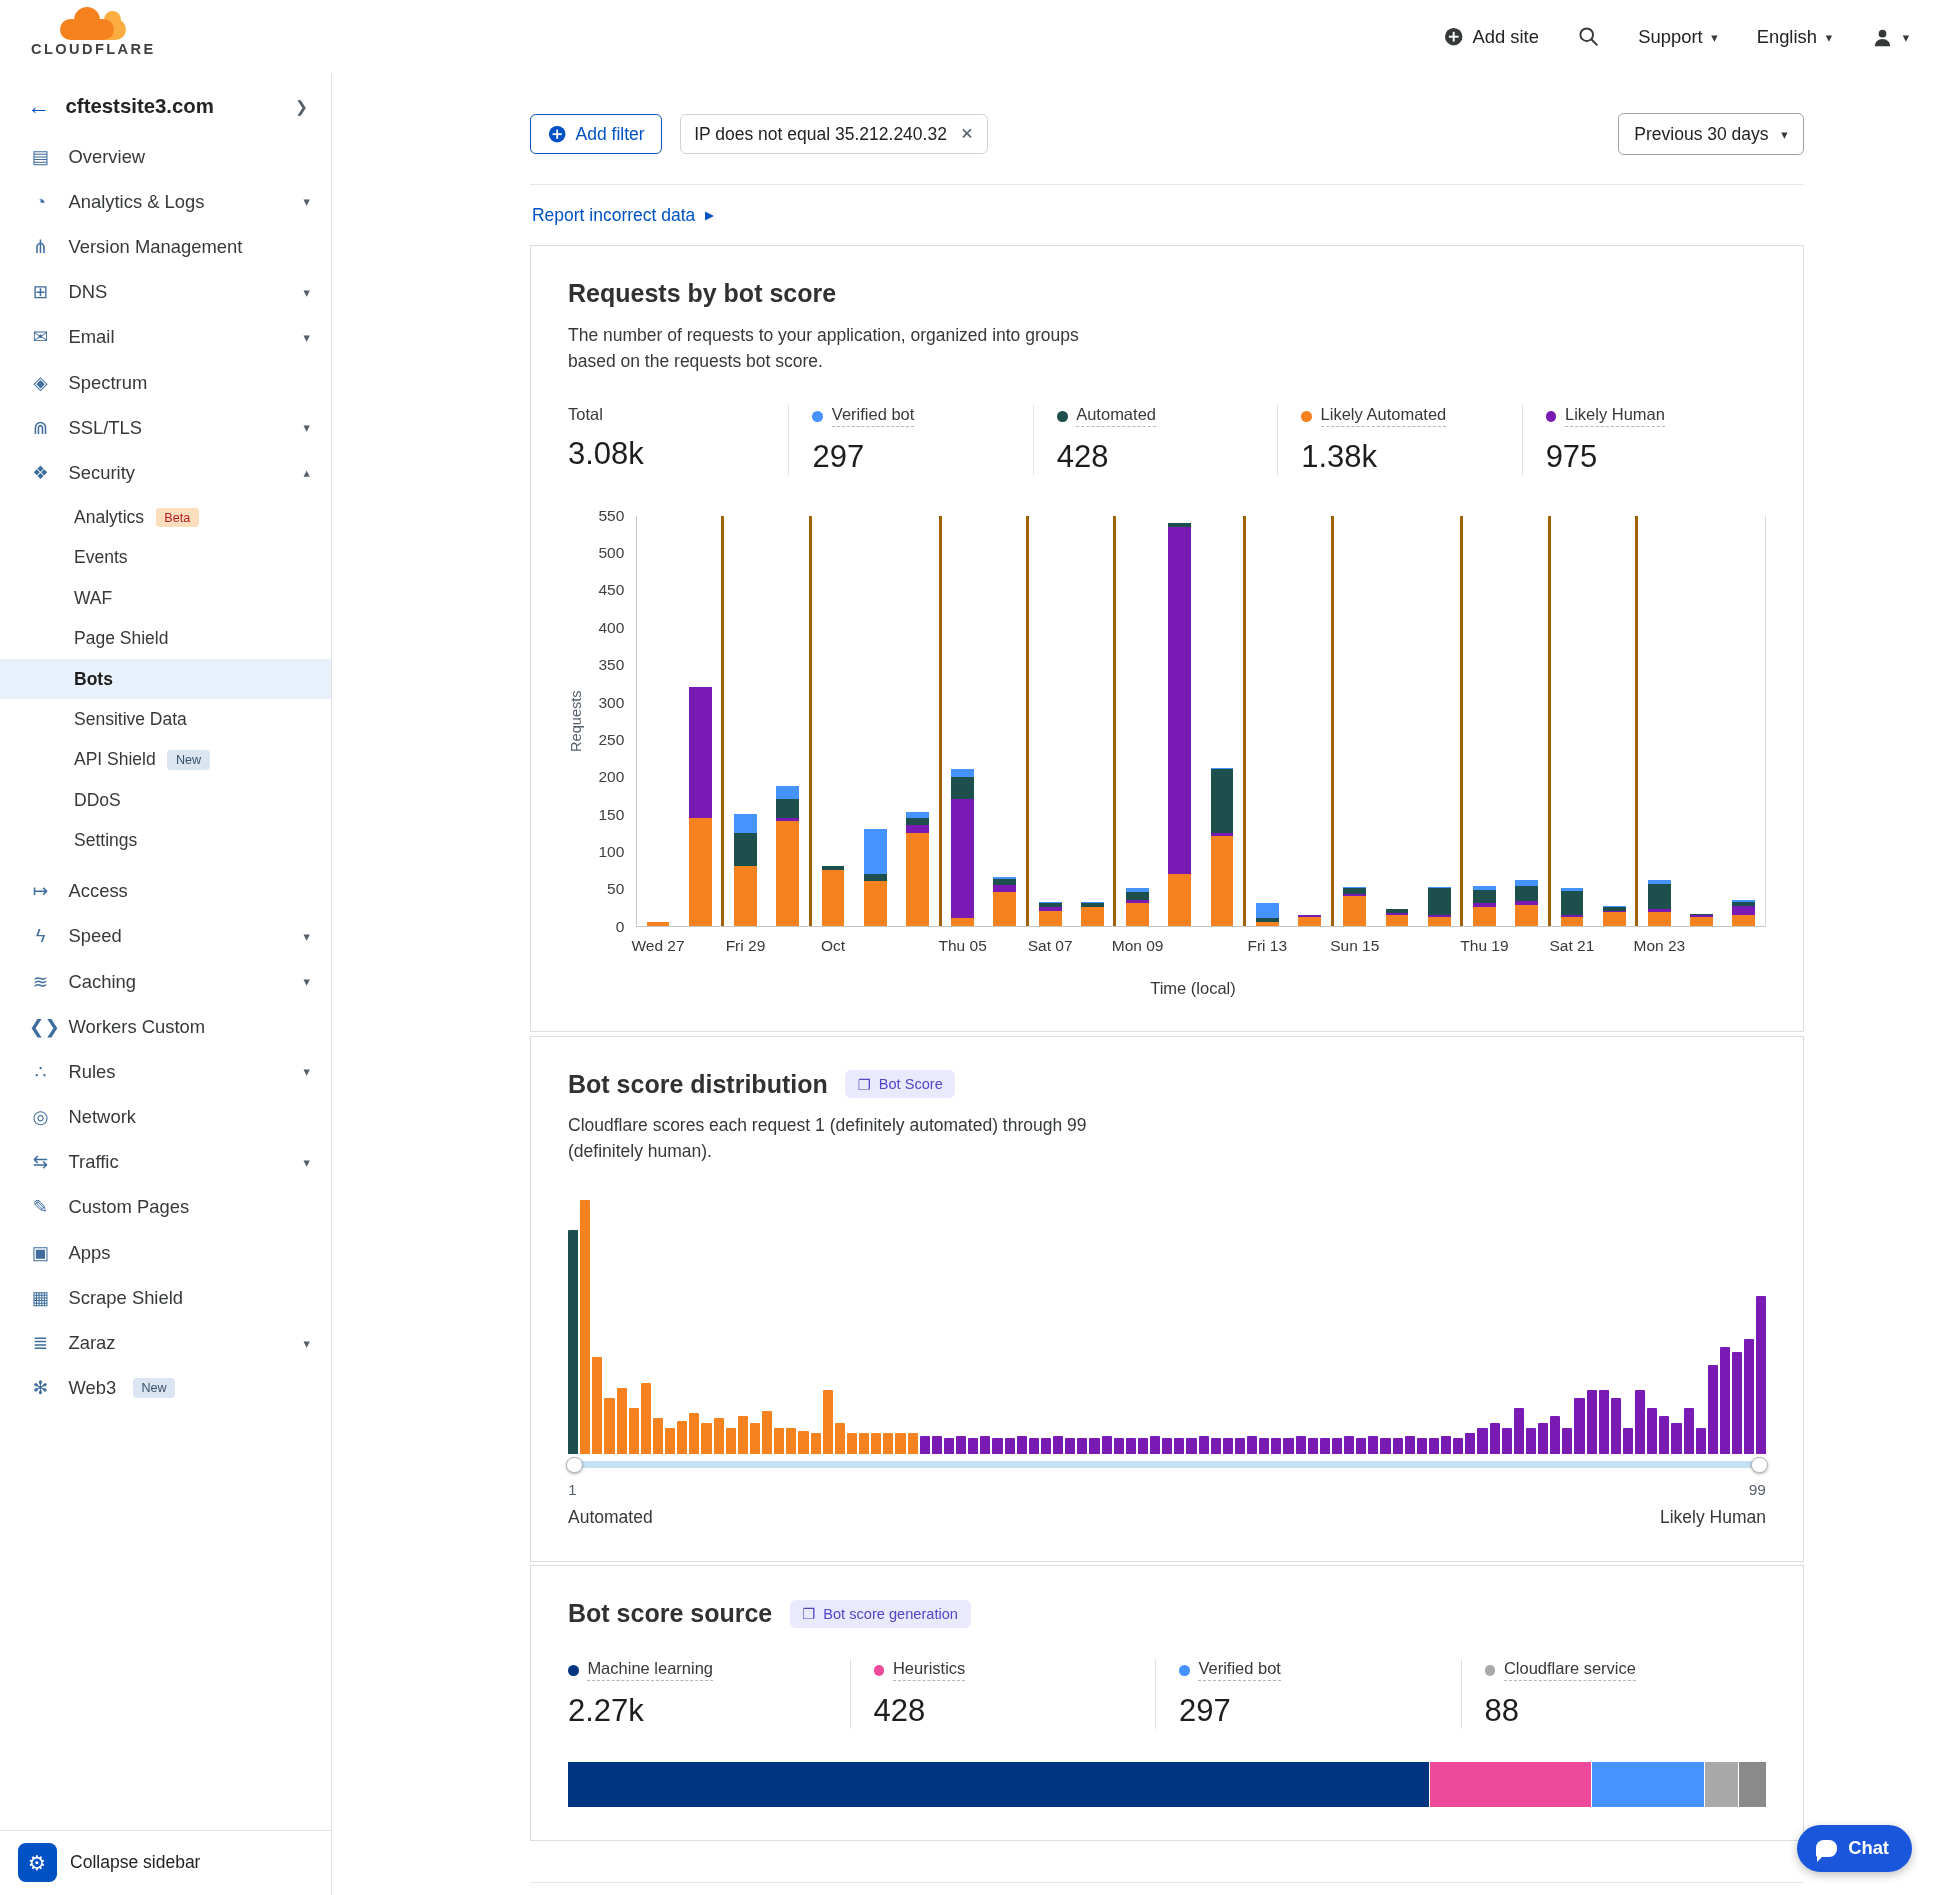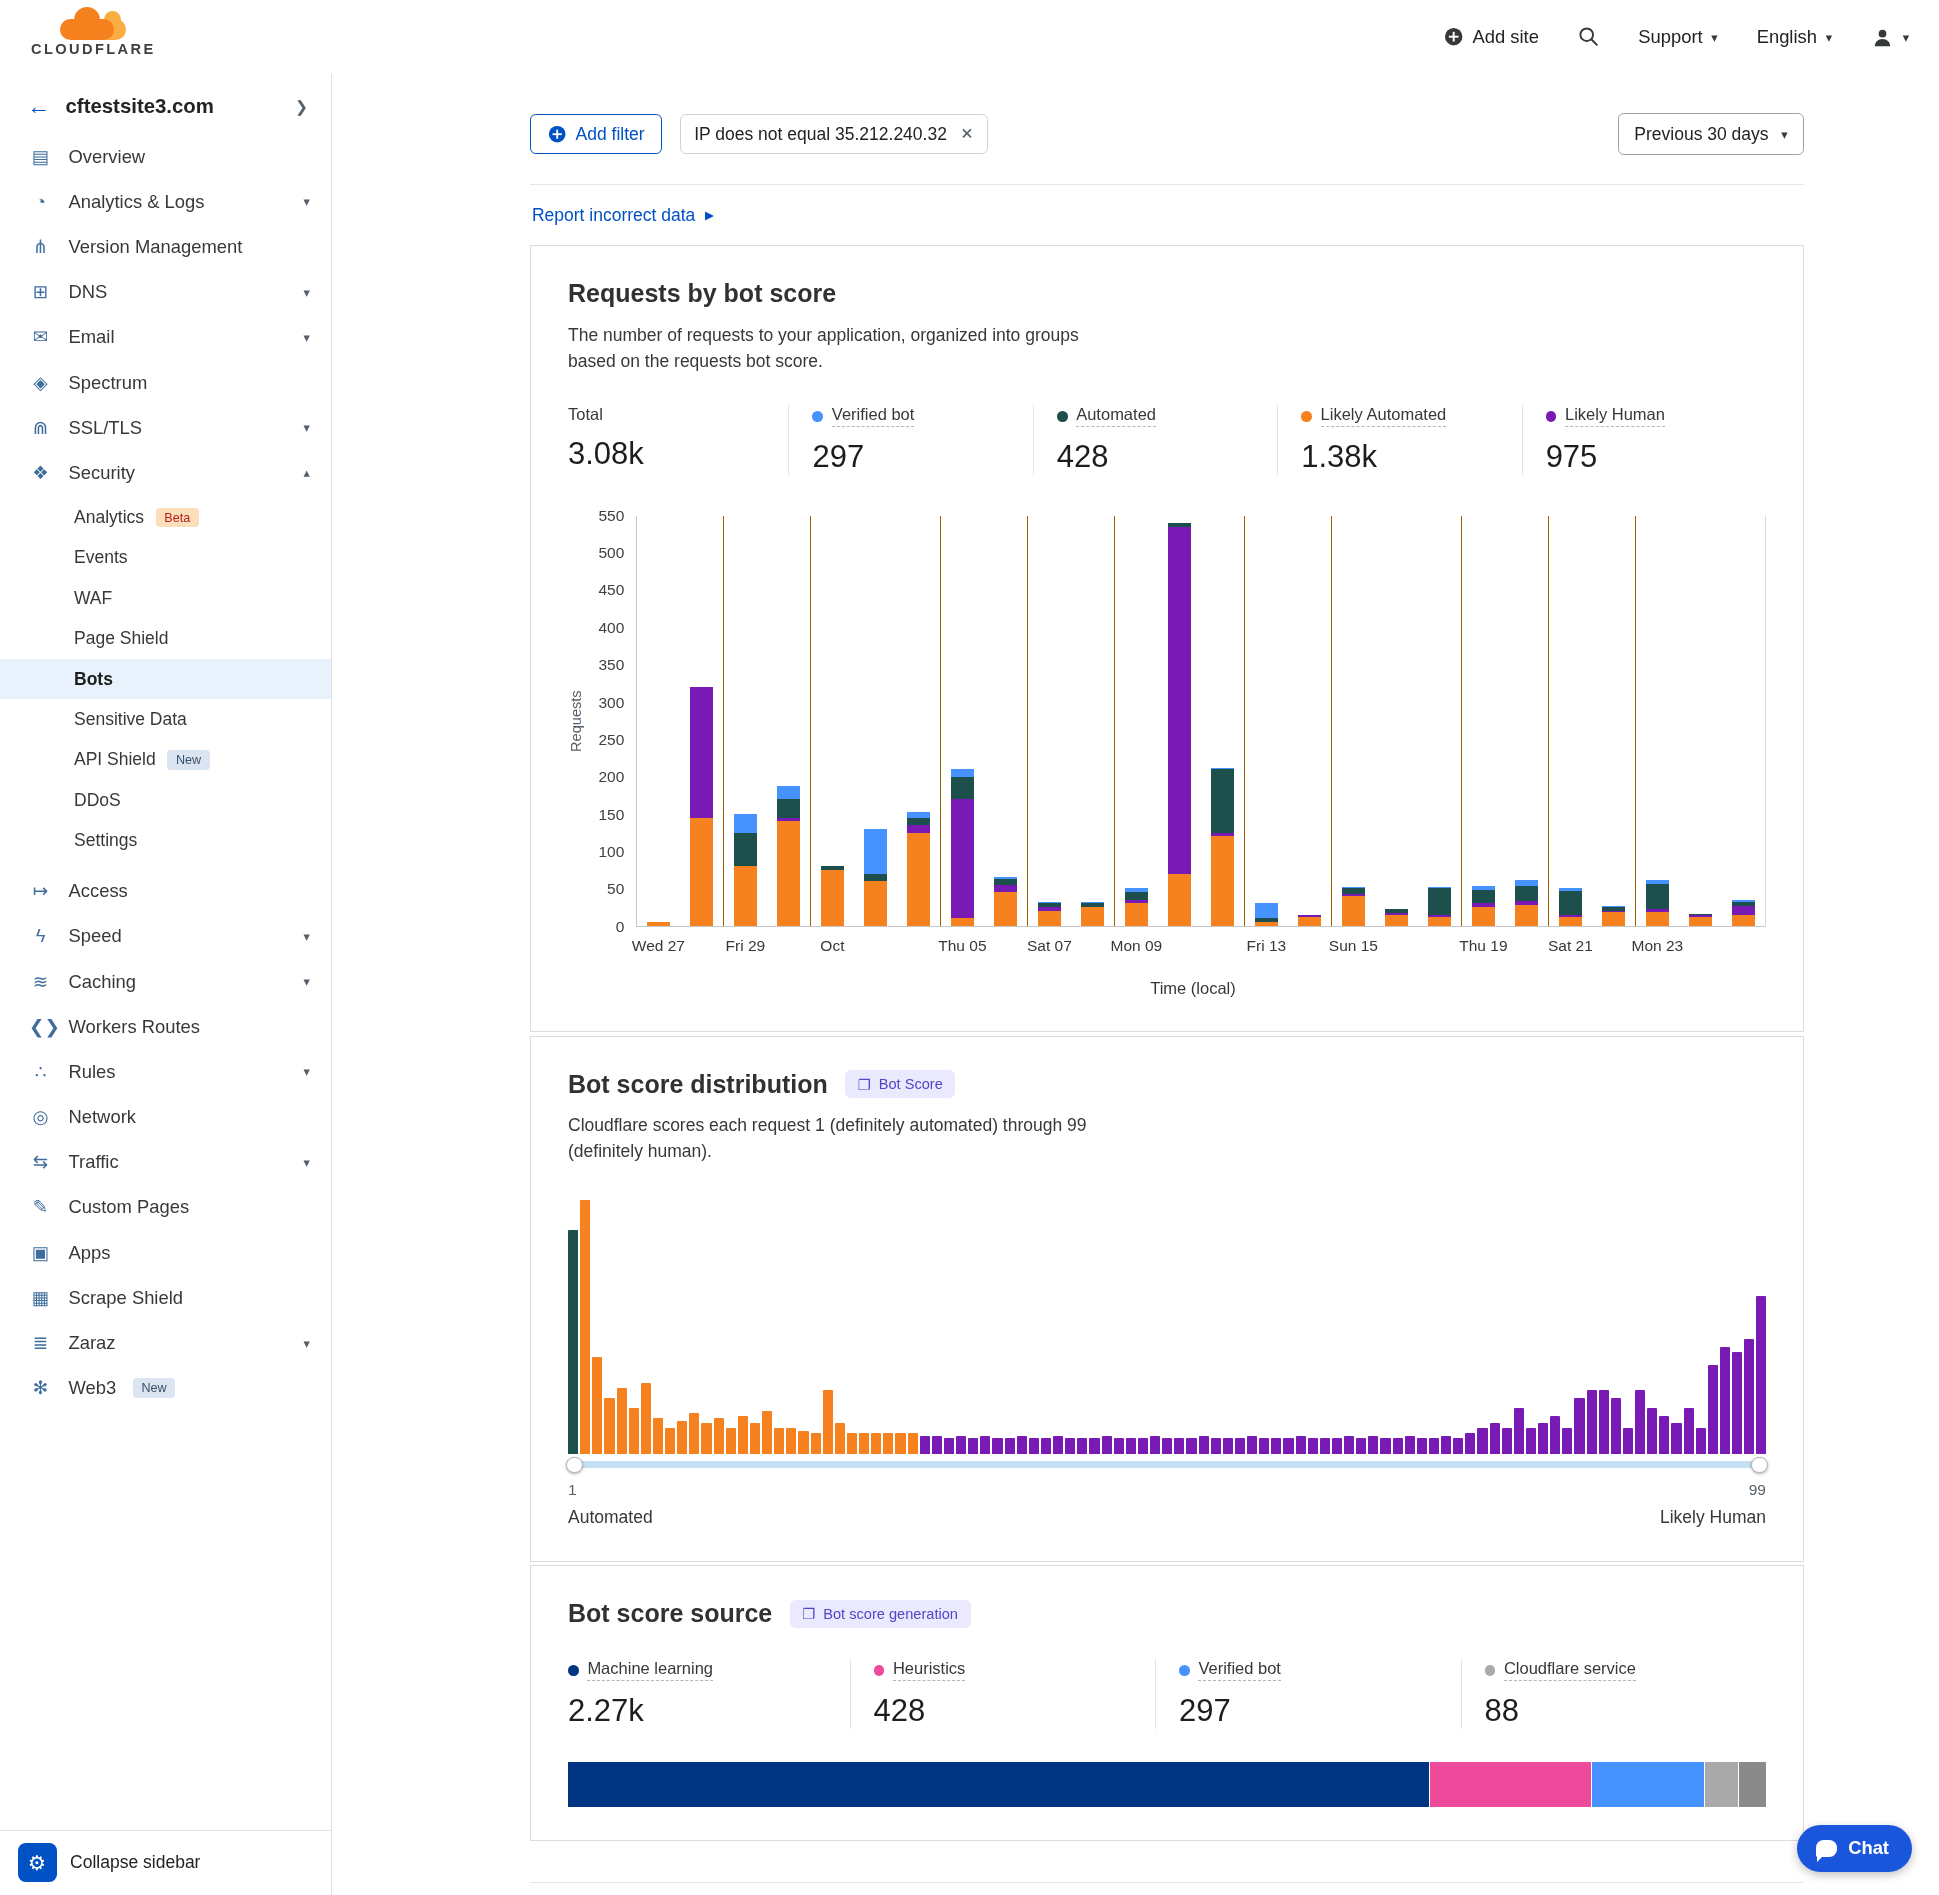--- a/index.html
+++ b/index.html
@@ -65,21 +65,21 @@
   .stat-label { font-size:16.5px; color:#36393a; white-space:nowrap; }
   .stat-label.dashed { border-bottom:1.5px dashed #b0b6bc; padding-bottom:1.9px; cursor:help; }
   .stat-value { font-size:31px; color:#1d1d1d; margin-top:11.6px; }
   
   .chart-block { margin-top:41px; display:flex; }
   .y-title { writing-mode:vertical-rl; transform:rotate(180deg); font-size:14.6px; color:#56606a; height:411px; display:flex; align-items:center; justify-content:center; margin-right:1.9px; }
   .y-ticks { position:relative; width:50px; height:411px; flex-shrink:0; }
   .y-ticks span { position:absolute; right:11.6px; transform:translateY(50%); font-size:15.5px; color:#404040; }
   .plot { flex:1; height:411px; position:relative; display:flex; align-items:flex-end; border-left:1px solid #c6c6c6; border-right:1px solid #dadada; border-bottom:1px solid #c6c6c6; }
   .day-col { flex:1; height:100%; display:flex; align-items:flex-end; justify-content:center; position:relative; }
-  .day-col.grid { border-left:1px solid #a16207; }
+  .day-col.grid { border-left:3px solid #a16207; }
   .bar { width:54%; height:100%; display:flex; flex-direction:column; justify-content:flex-end; }
   .seg { width:100%; }
   .xlab { position:absolute; top:calc(100% + 11.6px); left:50%; transform:translateX(-50%); font-size:15.5px; color:#36393a; white-space:nowrap; }
   .x-title { text-align:center; font-size:16.5px; color:#36393a; margin-top:52px; padding-left:52px; }
   
   .hist { height:254px; display:flex; align-items:flex-end; gap:1.9px; margin-top:35px; }
   .hist-bar { flex:1; border-radius:1px 1px 0 0; }
   .slider { position:relative; height:18.4px; margin-top:1.9px; }
   .slider .track { position:absolute; left:0; right:0; top:5.8px; height:6.8px; background:#c3e1f2; border-radius:3.9px; }
   .slider .handle { position:absolute; top:1px; width:16.5px; height:16.5px; background:#fff; border:1px solid #b7b7b7; border-radius:50%; box-shadow:0 1px 2.9px rgba(0,0,0,.3); cursor:grab; }
@@ -225,21 +225,21 @@
           <span class="side-label">Speed</span>
           <span class="side-caret">▾</span>
         </div>
         <div class="side-item">
           <span class="side-icon">≋</span>
           <span class="side-label">Caching</span>
           <span class="side-caret">▾</span>
         </div>
         <div class="side-item">
           <span class="side-icon">❮❯</span>
-          <span class="side-label">Workers Routes</span>
+          <span class="side-label">Workers Custom</span>
         </div>
         <div class="side-item">
           <span class="side-icon">∴</span>
           <span class="side-label">Rules</span>
           <span class="side-caret">▾</span>
         </div>
         <div class="side-item">
           <span class="side-icon">◎</span>
           <span class="side-label">Network</span>
         </div>

